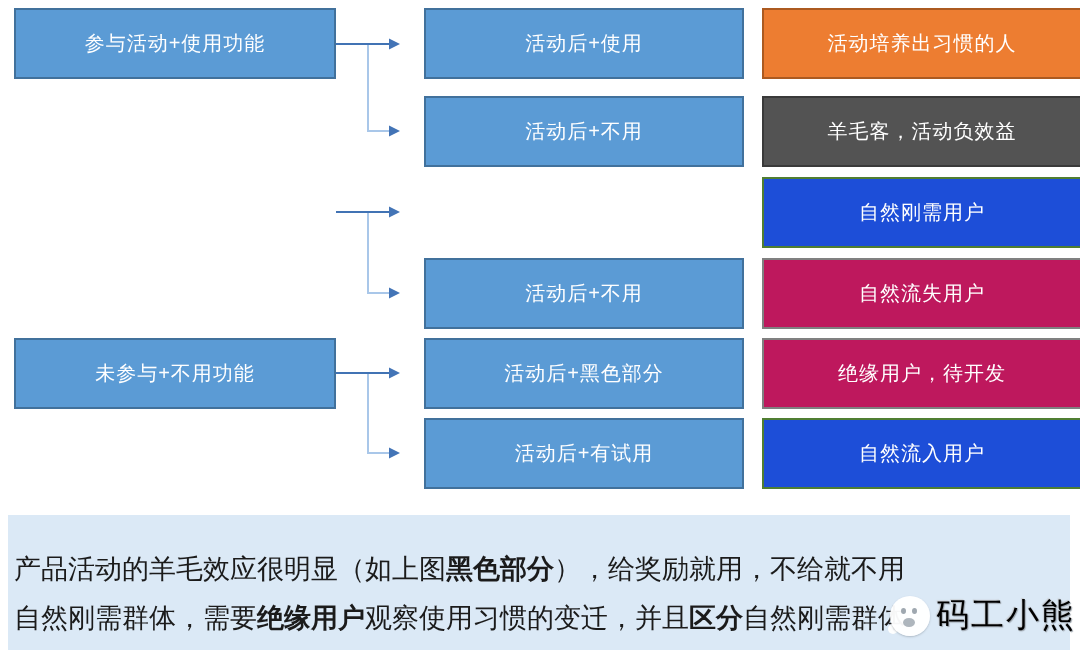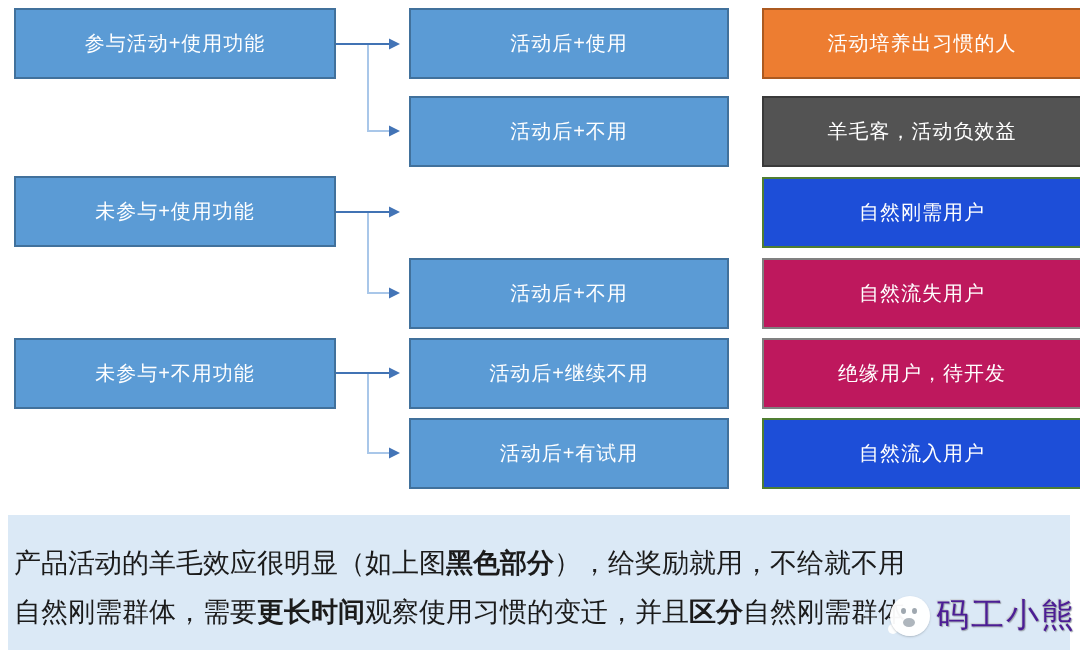--- a/index.html
+++ b/index.html
@@ -5,60 +5,60 @@
   html,body{margin:0;padding:0;background:#fff;}
   body{width:1080px;height:664px;overflow:hidden;
        font-family:"Liberation Sans","DejaVu Sans",sans-serif;}
   .stage{position:relative;width:1080px;height:538px;background:#ffffff;}
 
   
   .box{position:absolute;box-sizing:border-box;height:71px;
        display:flex;align-items:center;justify-content:center;
        color:#ffffff;font-size:20px;letter-spacing:1px;border:2px solid;}
   .colL{left:14px;width:322px;}
-  .colM{left:409px;width:320px;}
+  .colM{left:424px;width:320px;}
   .colR{left:750px;width:320px;margin-left:12px;}
   .row0{top:8px}.row1{top:96px}.row2{top:177px}
   .row3{top:258px}.row4{top:338px}.row5{top:418px}
   .rowL0{top:8px}.rowL1{top:176px}.rowL2{top:338px}
 
   .blue  {background:#5B9BD5;border-color:#41719C;}
   .orange{background:#ED7D31;border-color:#AC5A20;}
   .dark  {background:#535353;border-color:#3A3A3A;}
   .green {background:#1d4ed8;border-color:#507E32;}
   .gray  {background:#be185d;border-color:#808080;}
 
   
   .connectors{position:absolute;left:0;top:0;width:1080px;height:510px;}
   .direct{stroke:#4173B4;stroke-width:2;fill:none;}
   .branch{stroke:#A9C7E9;stroke-width:2;fill:none;}
   .head{fill:#4374B6;stroke:none;}
 
   
   .note{position:absolute;left:8px;top:515px;width:1062px;height:135px;
         box-sizing:border-box;background:#DBE9F6;color:#1b1b1b;
-        font-size:27px;line-height:49px;padding:24px 8px 0 6px;}
+        font-size:27px;line-height:49px;padding:30px 8px 0 6px;}
   .note p{margin:0;white-space:nowrap;}
   .note b{font-weight:bold;}
 
   
   .watermark{position:absolute;left:886px;top:592px;display:flex;
              align-items:center;z-index:5;}
   .wm-icon{position:relative;width:46px;height:46px;margin-right:4px;}
   .wm-icon .face{position:absolute;left:4px;top:4px;width:40px;height:40px;
         border-radius:50%;background:rgba(255,255,255,0.96);
         box-shadow:0 1px 2px rgba(120,130,140,0.45);}
   .wm-icon .eye{position:absolute;width:5px;height:6px;border-radius:50%;
         background:#9fa8b0;top:16px;}
   .wm-icon .eye.l{left:15px}.wm-icon .eye.r{left:26px}
   .wm-icon .mouth{position:absolute;left:17px;top:26px;width:12px;height:9px;
         border-radius:50%;background:#aeb6bd;}
   .wm-icon .tail{position:absolute;left:2px;top:32px;width:10px;height:10px;
         border-radius:50%;background:rgba(255,255,255,0.96);}
-  .wm-text{font-size:33px;letter-spacing:2px;color:#4c1d95;
+  .wm-text{font-size:33px;letter-spacing:2px;color:#000000;
         text-shadow:1px 1px 1px #9aa2aa,-1px -1px 1px #c9ced3;}
 </style>
 </head>
 <body>
 
 <div class="stage">
 
   <svg class="connectors" viewBox="0 0 1080 510" xmlns="http://www.w3.org/2000/svg">
 
     <g>
@@ -77,39 +77,38 @@
 
     <g>
       <line class="direct" x1="336" y1="373" x2="390" y2="373"></line>
       <polygon class="head" points="400,373 389,367.5 389,378.5"></polygon>
       <polyline class="branch" points="368,374 368,453 389,453"></polyline>
       <polygon class="head" points="400,453 389,447.5 389,458.5"></polygon>
     </g>
   </svg>
 
   <div class="box blue colL rowL0">参与活动+使用功能</div>
-  <div class="box blue colL rowL1">未参与+使用功能</div>
   <div class="box blue colL rowL2">未参与+不用功能</div>
 
   <div class="box blue colM row0">活动后+使用</div>
   <div class="box blue colM row1">活动后+不用</div>
   <div class="box blue colM row3">活动后+不用</div>
-  <div class="box blue colM row4">活动后+继续不用</div>
+  <div class="box blue colM row4">活动后+黑色部分</div>
   <div class="box blue colM row5">活动后+有试用</div>
 
   <div class="box orange colR row0">活动培养出习惯的人</div>
   <div class="box dark colR row1">羊毛客，活动负效益</div>
   <div class="box green colR row2">自然刚需用户</div>
   <div class="box gray colR row3">自然流失用户</div>
   <div class="box gray colR row4">绝缘用户，待开发</div>
   <div class="box green colR row5">自然流入用户</div>
 
   <div class="note">
     <p><span>产品活动的羊毛效应很明显（如上图</span><b>黑色部分</b><span>），给奖励就用，不给就不用</span></p>
-    <p><span>自然刚需群体，需要</span><b>更长时间</b><span>观察使用习惯的变迁，并且</span><b>区分</b><span>自然刚需群体</span></p>
+    <p><span>自然刚需群体，需要</span><b>绝缘用户</b><span>观察使用习惯的变迁，并且</span><b>区分</b><span>自然刚需群体</span></p>
   </div>
 
   <div class="watermark">
     <span class="wm-icon">
       <span class="tail"></span>
       <span class="face"></span>
       <span class="eye l"></span>
       <span class="eye r"></span>
       <span class="mouth"></span>
     </span>

